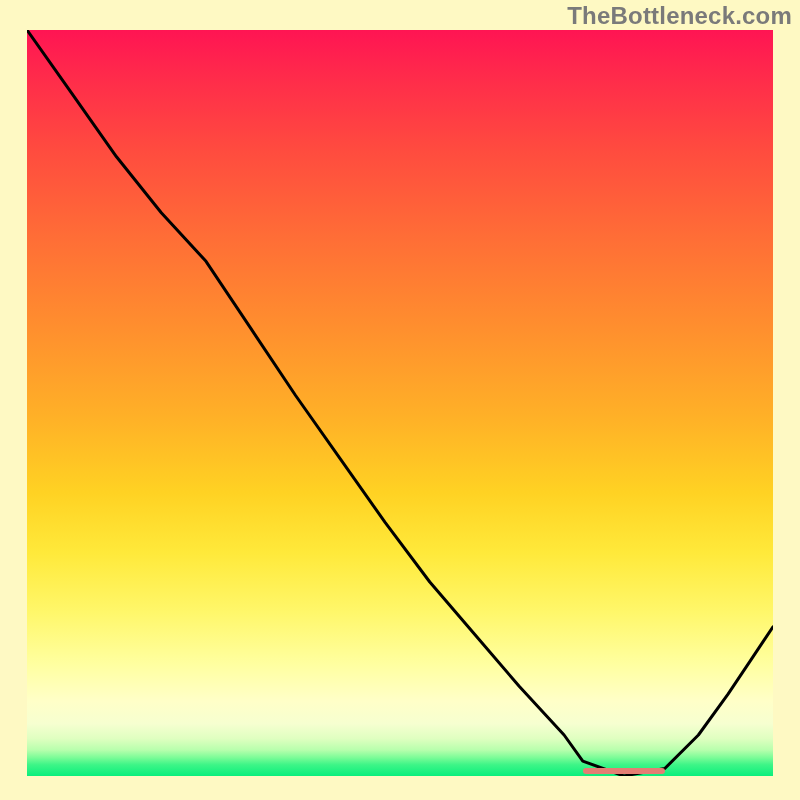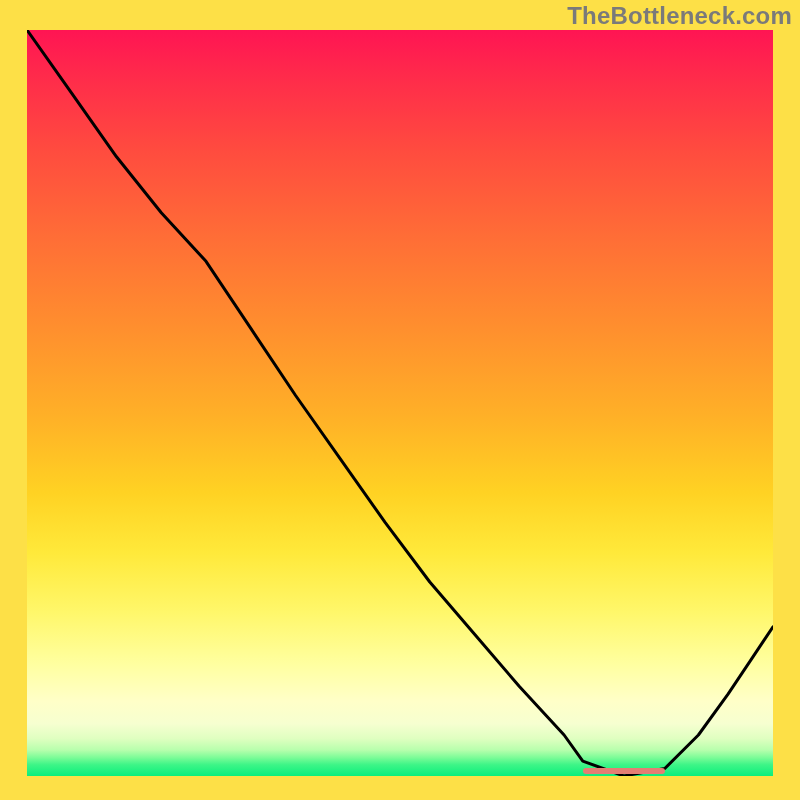--- a/index.html
+++ b/index.html
@@ -8,21 +8,21 @@
     width: 800px;
     height: 800px;
     background: #000;
     overflow: hidden;
     font-family: Arial, Helvetica, sans-serif;
   }
   .wrap {
     position: relative;
     width: 800px;
     height: 800px;
-    background: #fde047;
+    background: #fef9c3;
   }
   .watermark {
     position: absolute;
     top: 2px;
     right: 8px;
     color: #7a7a7a;
     font-size: 24px;
     font-weight: bold;
     letter-spacing: 0.2px;
     user-select: none;

